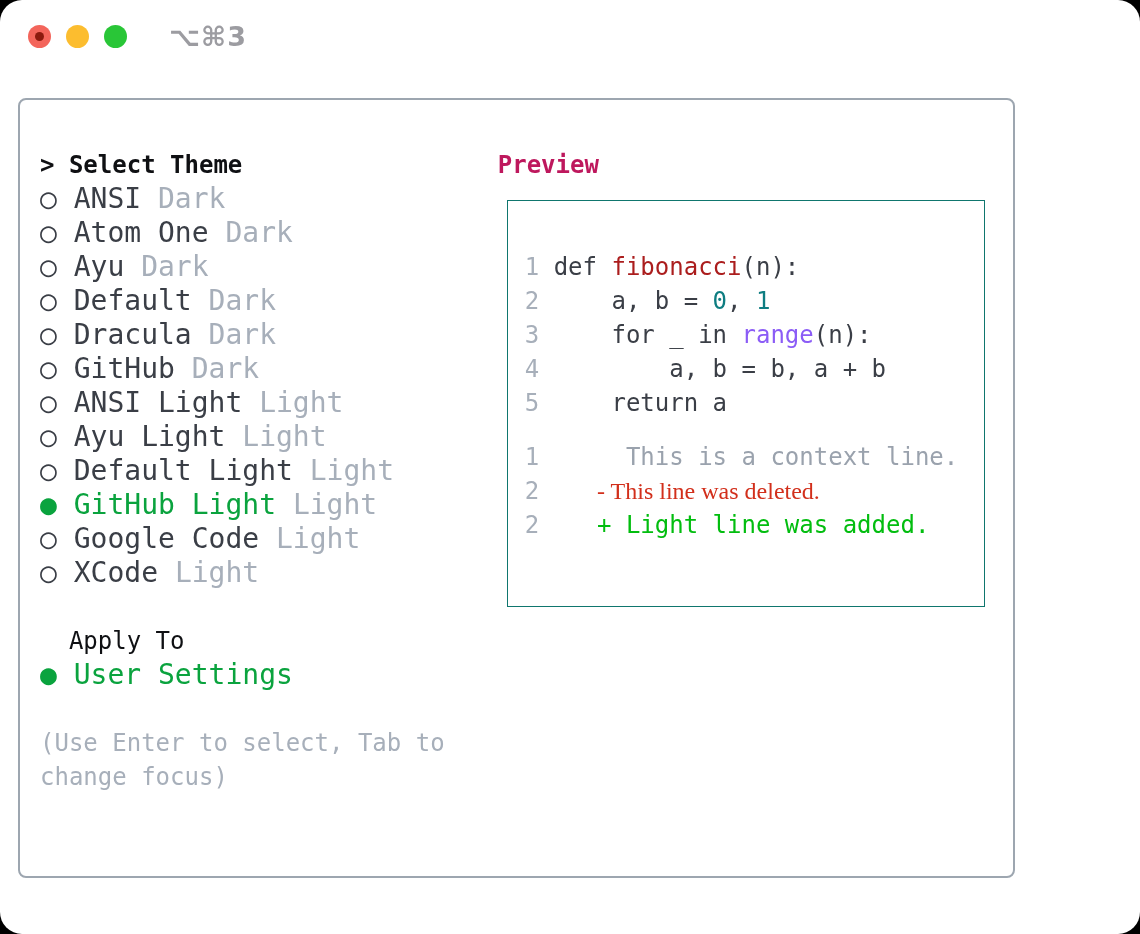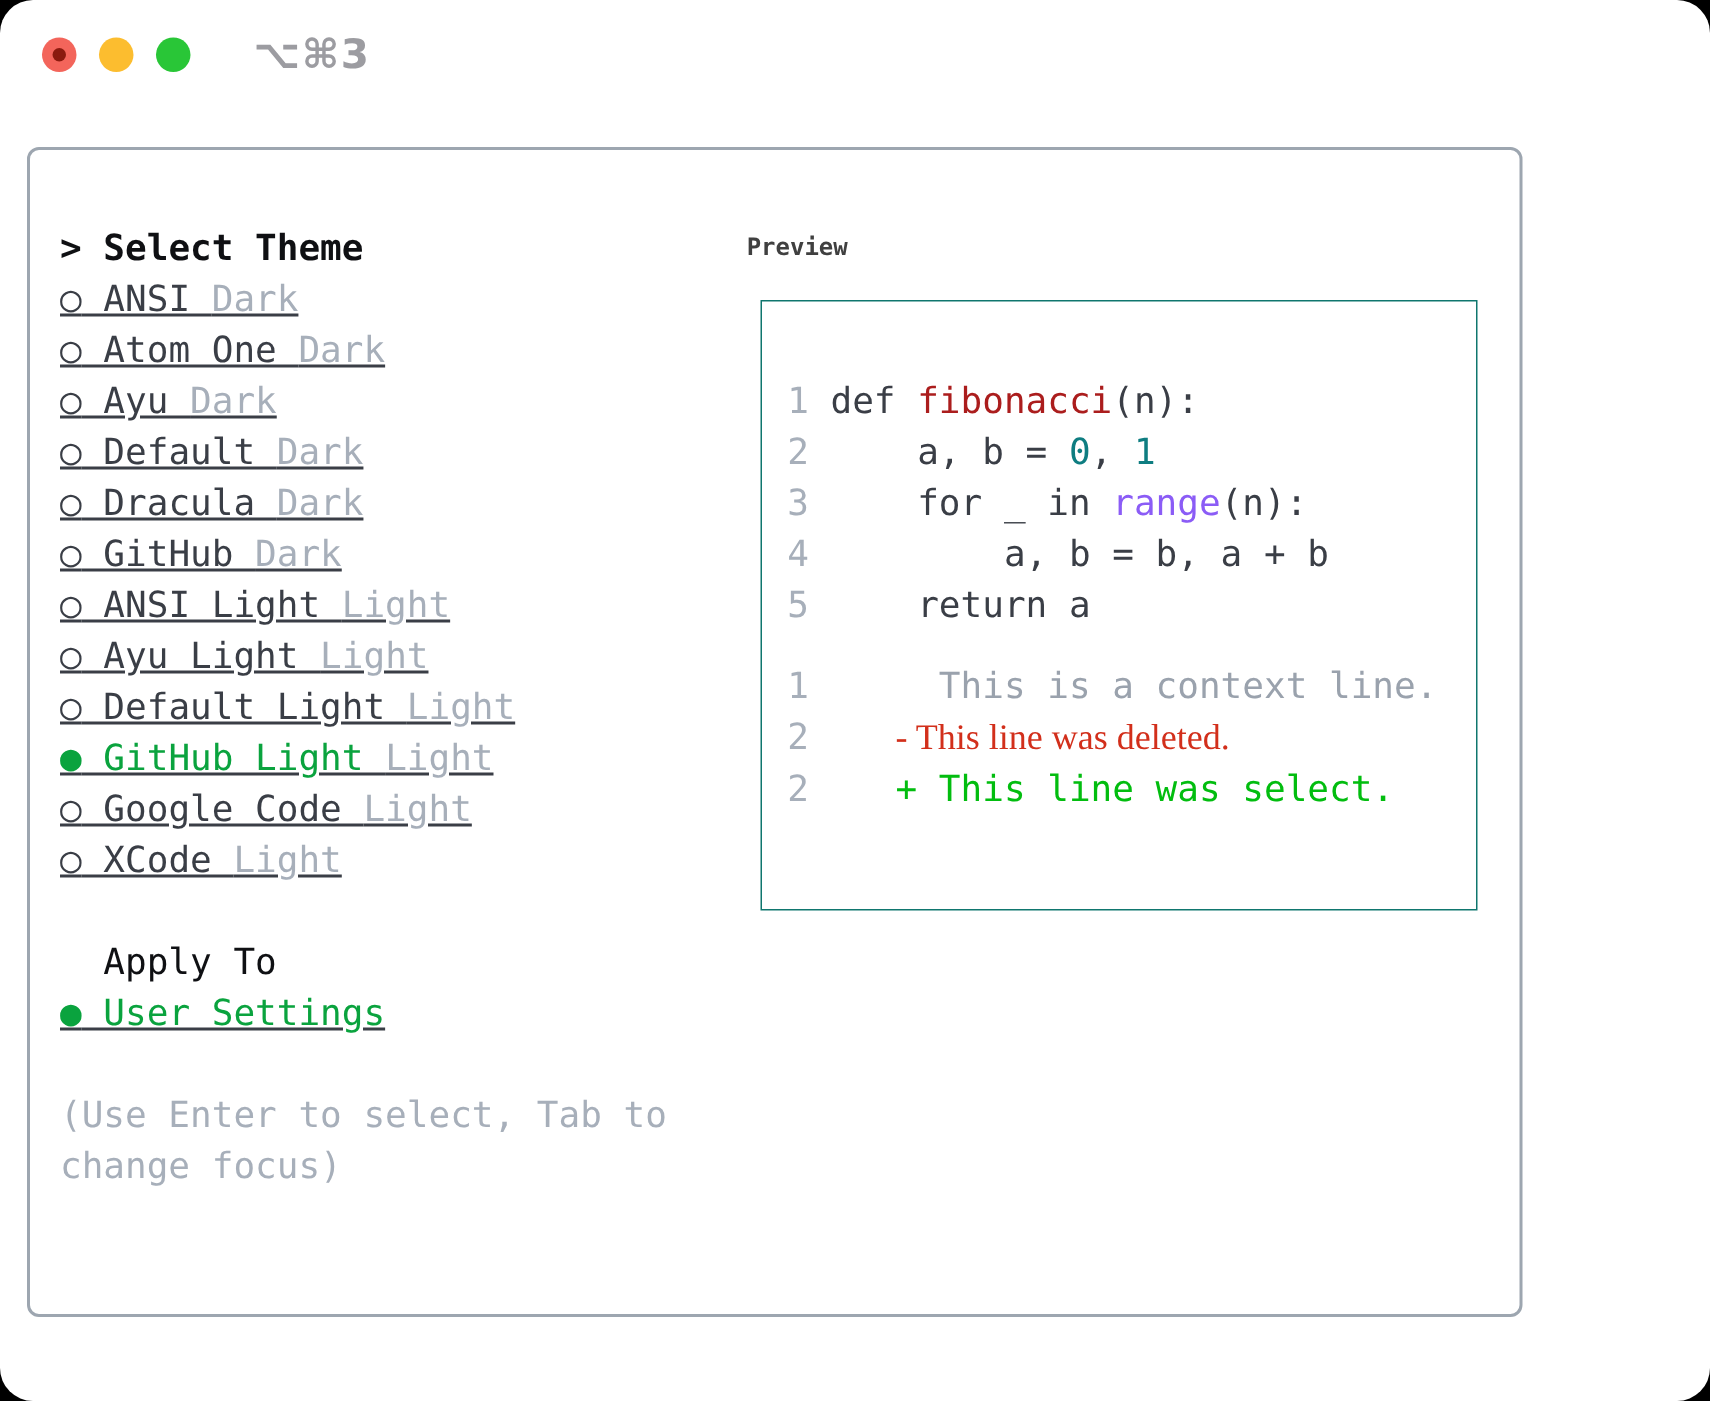--- a/index.html
+++ b/index.html
@@ -39,30 +39,30 @@
   .left-col  { width: 462px; }
   .right-col { width: 515px; }
 
   .line { white-space: pre; font-size: 24px; line-height: 34px; color: #3a3e46; }
   .blank-line { height: 34px; }
 
   .hdr { font-weight: bold; color: #0f1013; }
   .cursor { font-weight: bold; color: #0f1013; }
   .black { color: #0f1013; }
 
-  .titem { white-space: pre; font-size: 24px; line-height: 34px; color: #3a3e46; cursor: default; text-decoration: underline; }
+  .titem { white-space: pre; font-size: 28px; line-height: 34px; color: #3a3e46; cursor: default; }
   .titem .bullet { color: #3a3e46; }
   .titem.selected .bullet { color: #0aa33e; }
   .titem.selected .tname  { color: #0aa33e; }
   .titem .variant { color: #a7afba; }
 
   .hint { white-space: pre; font-size: 24px; line-height: 34px; color: #a7afba; }
 
   
-  .preview-title { font-size: 16px; line-height: 34px; font-weight: bold; color: #404040; white-space: pre; }
+  .preview-title { font-size: 24px; line-height: 34px; font-weight: bold; color: #be185d; white-space: pre; }
   .preview-box {
     margin-top: 18px; margin-left: 9px; width: 478px; height: 407px;
     border: 1px solid #0f766e; background: #fff;
     padding: 49px 0 0 17px; overflow: hidden;
   }
   .cline { white-space: pre; font-size: 24px; line-height: 34px; color: #3a3e46; }
   .cline .lnum { color: #a7afba; }
   .c-code { color: #3a3e46; }
   .c-func { color: #ab1d1d; }
   .c-num  { color: #0e7d81; }
@@ -125,18 +125,18 @@
     <div class="right-col">
       <div class="preview-title">Preview</div>
       <div class="preview-box" id="preview-box">
           <div class="cline"><span class="lnum">1 </span><span class="c-code">def </span><span class="c-func">fibonacci</span><span class="c-code">(n):</span></div>
           <div class="cline"><span class="lnum">2 </span><span class="c-code">    a, b = </span><span class="c-num">0</span><span class="c-code">, </span><span class="c-num">1</span></div>
           <div class="cline"><span class="lnum">3 </span><span class="c-code">    for _ in </span><span class="c-builtin">range</span><span class="c-code">(n):</span></div>
           <div class="cline"><span class="lnum">4 </span><span class="c-code">        a, b = b, a + b</span></div>
           <div class="cline"><span class="lnum">5 </span><span class="c-code">    return a</span></div>
           <div class="cline diff-gap"><span class="lnum">1 </span><span class="c-context">     This is a context line.</span></div>
           <div class="cline"><span class="lnum">2 </span><span class="c-code">   </span><span class="c-deleted">- This line was deleted.</span></div>
-          <div class="cline"><span class="lnum">2 </span><span class="c-code">   </span><span class="c-added">+ This line was select.</span></div>
+          <div class="cline"><span class="lnum">2 </span><span class="c-code">   </span><span class="c-added">+ Light line was added.</span></div>
         </div>
     </div>
 
   </div>
 </div>
 
 </body></html>

